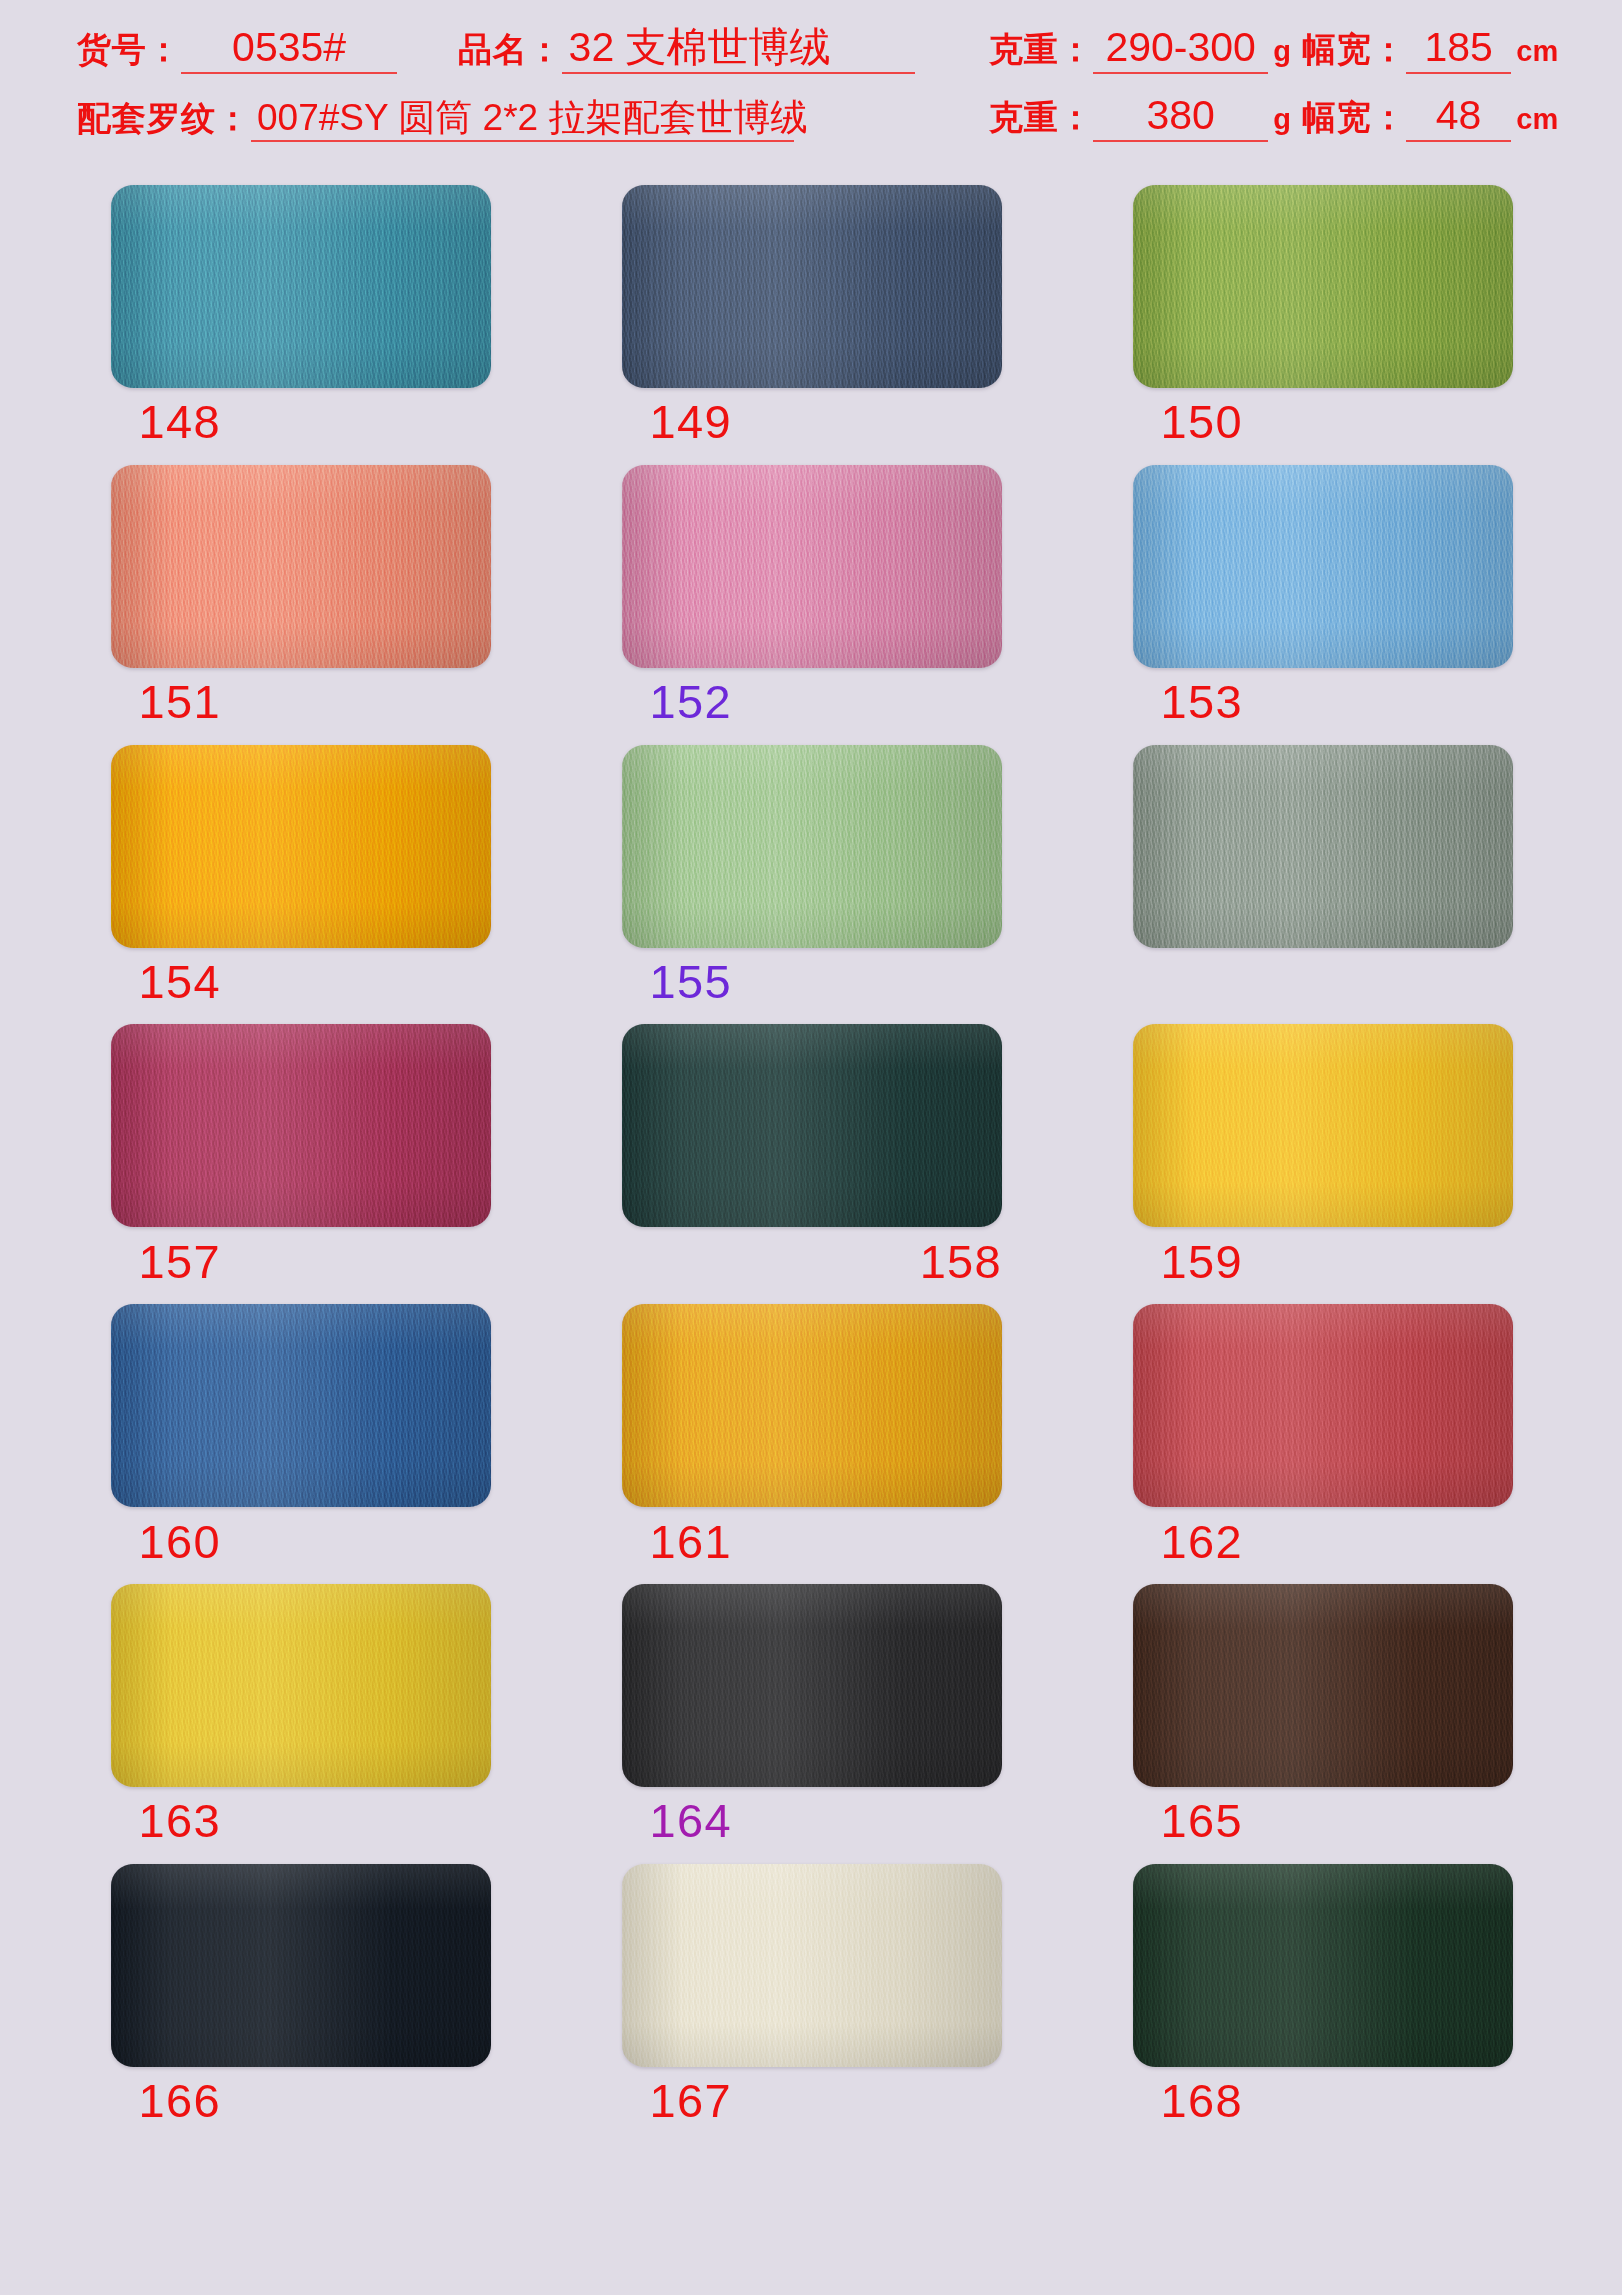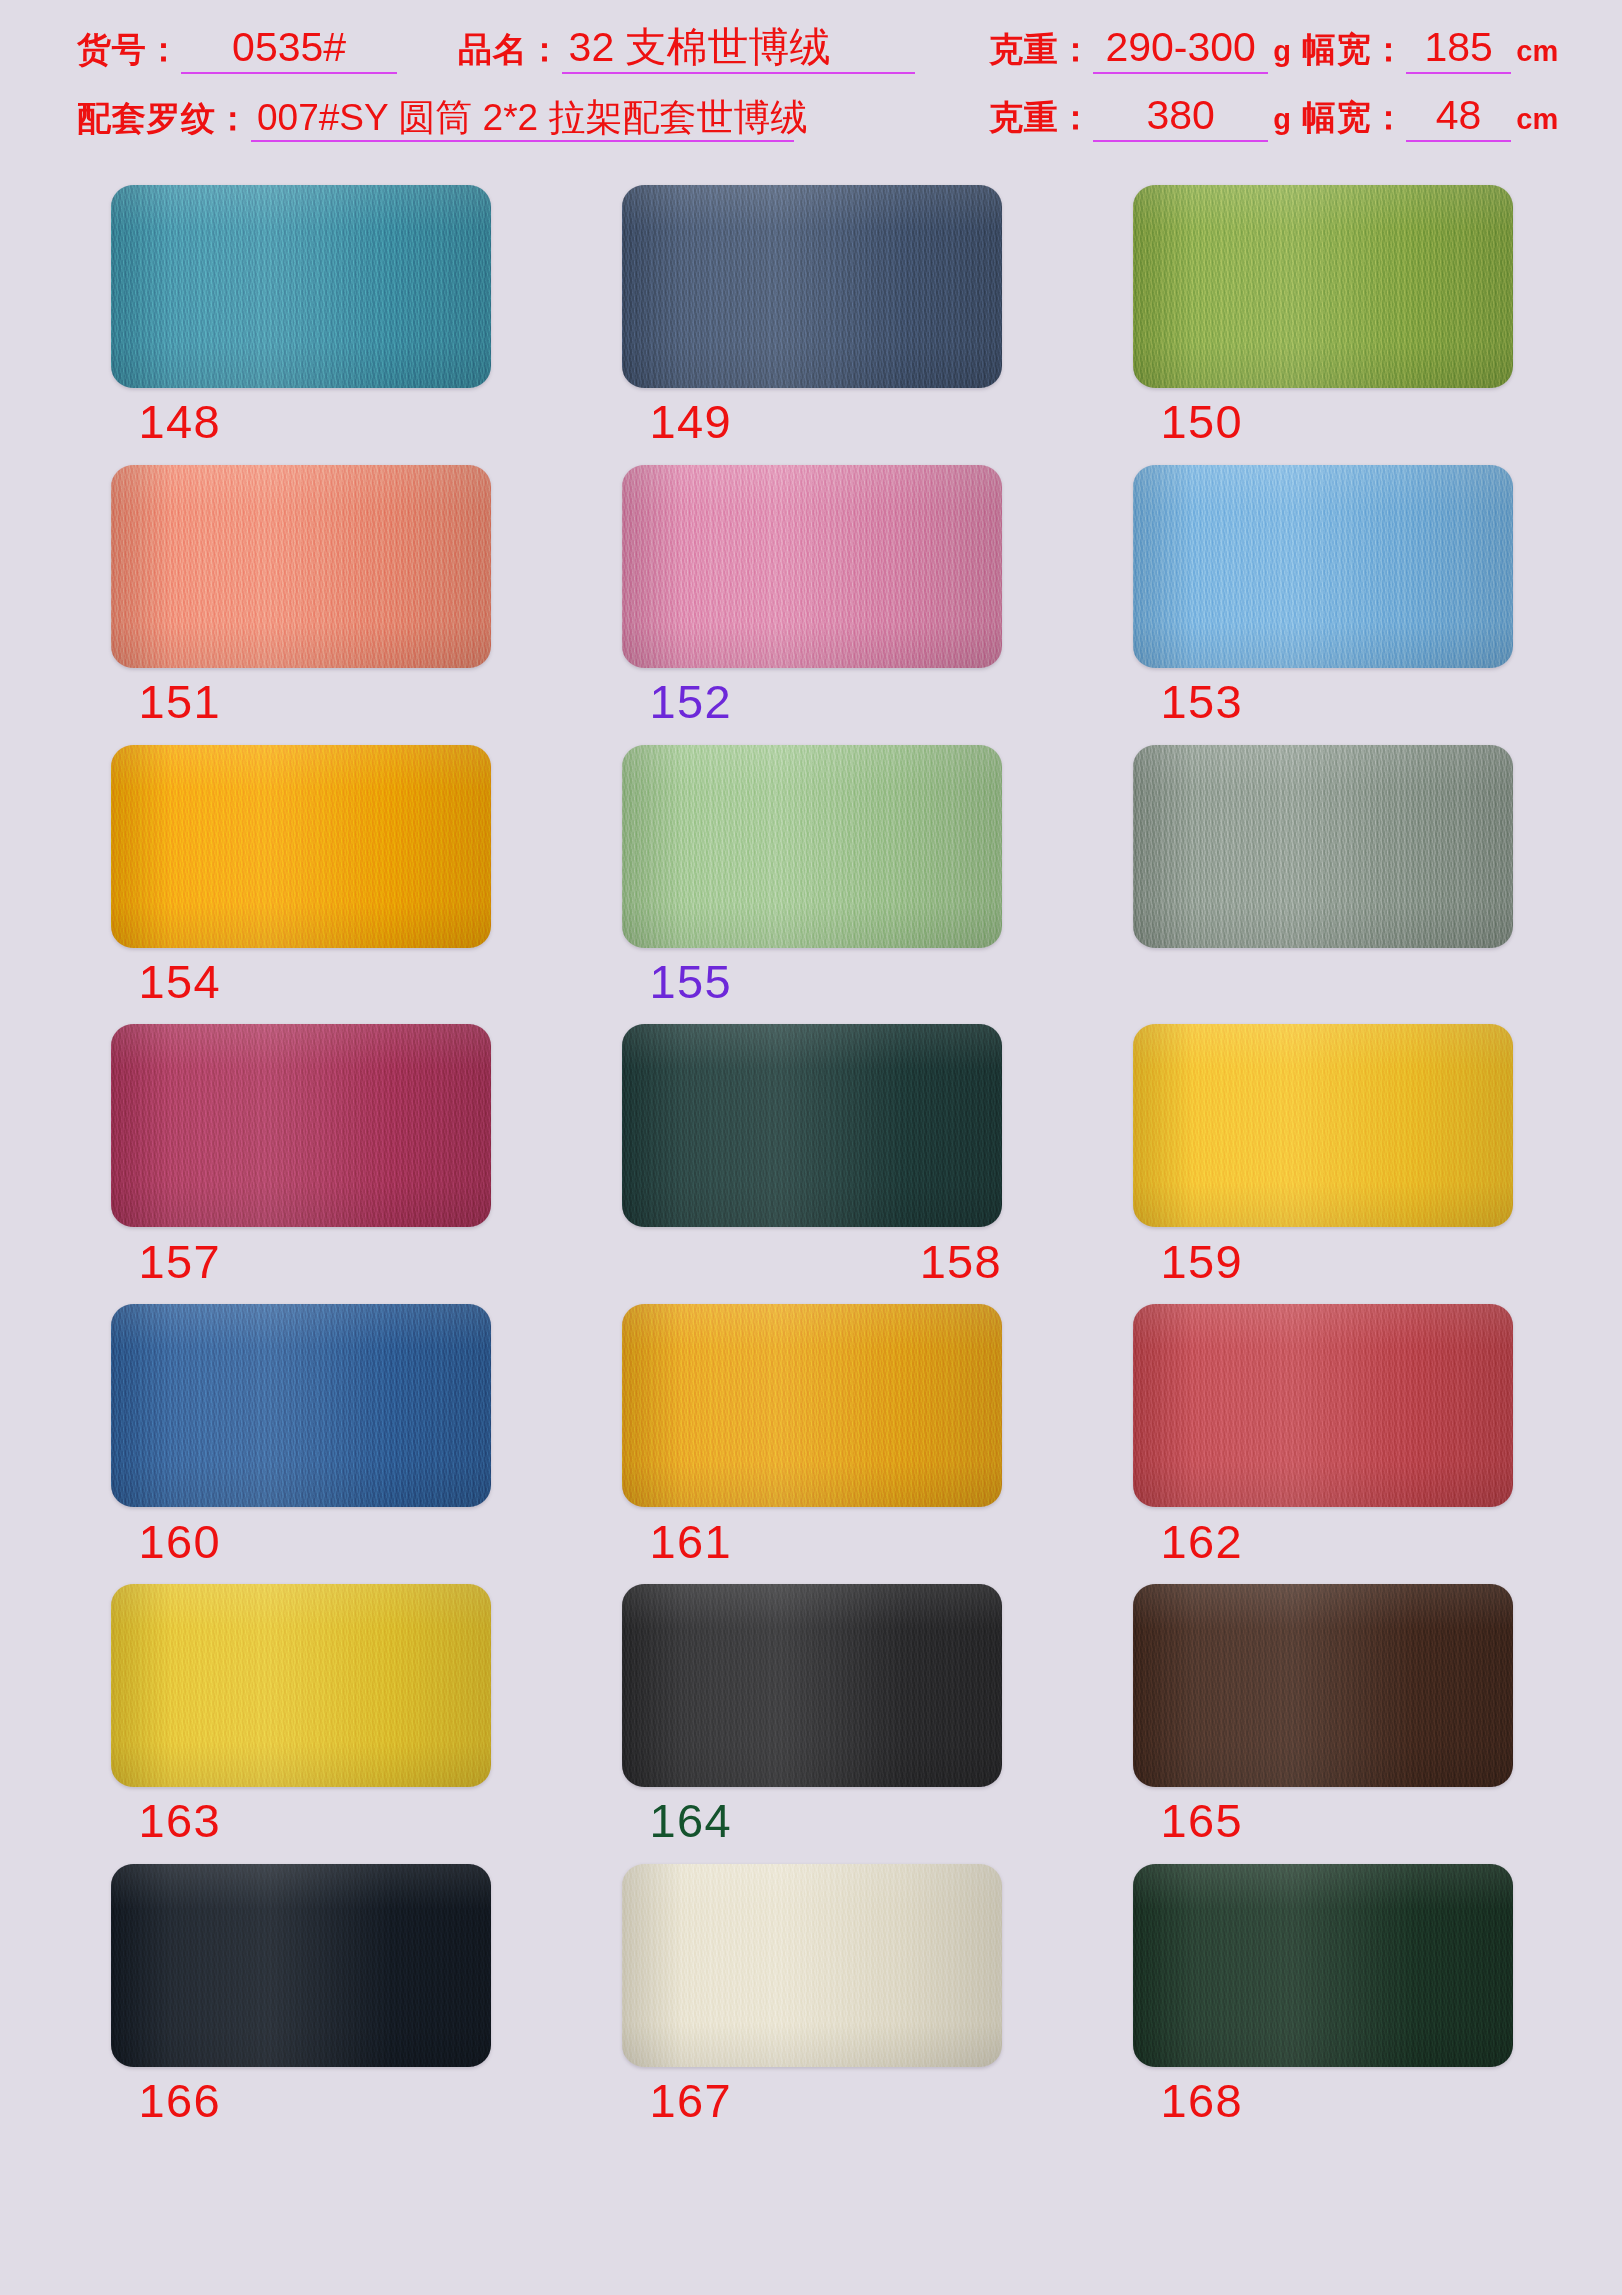--- a/index.html
+++ b/index.html
@@ -46,21 +46,21 @@
     font-size: 34px;
     font-weight: 700;
     letter-spacing: 0.7px;
     line-height: 1;
   }
   .hdr-value {
     font-size: 41px;
     font-weight: 400;
     line-height: 1;
     text-align: center;
-    border-bottom: 2px solid #d946ef;
+    border-bottom: 2px solid #ef4444;
     padding: 0 6.5px 3.9px 6.5px;
     box-sizing: border-box;
   }
   .hdr-unit {
     font-size: 29px;
     font-weight: 700;
     line-height: 1;
     padding-left: 5.2px;
   }
 
@@ -347,21 +347,21 @@
       <div class="shade"></div>
     </div>
     <div class="swatch-label" style="color: rgb(238, 17, 17);">163</div>
   </div>
 
   <div class="cell">
     <div class="swatch" title="charcoal-black" style="background: rgb(43, 43, 45);">
       <div class="tex"></div>
       <div class="shade"></div>
     </div>
-    <div class="swatch-label" style="color: #14532d;">164</div>
+    <div class="swatch-label" style="color: #a21caf;">164</div>
   </div>
 
   <div class="cell">
     <div class="swatch" title="dark-brown" style="background: rgb(67, 41, 30);">
       <div class="tex"></div>
       <div class="shade"></div>
     </div>
     <div class="swatch-label" style="color: rgb(238, 17, 17);">165</div>
   </div>
 

